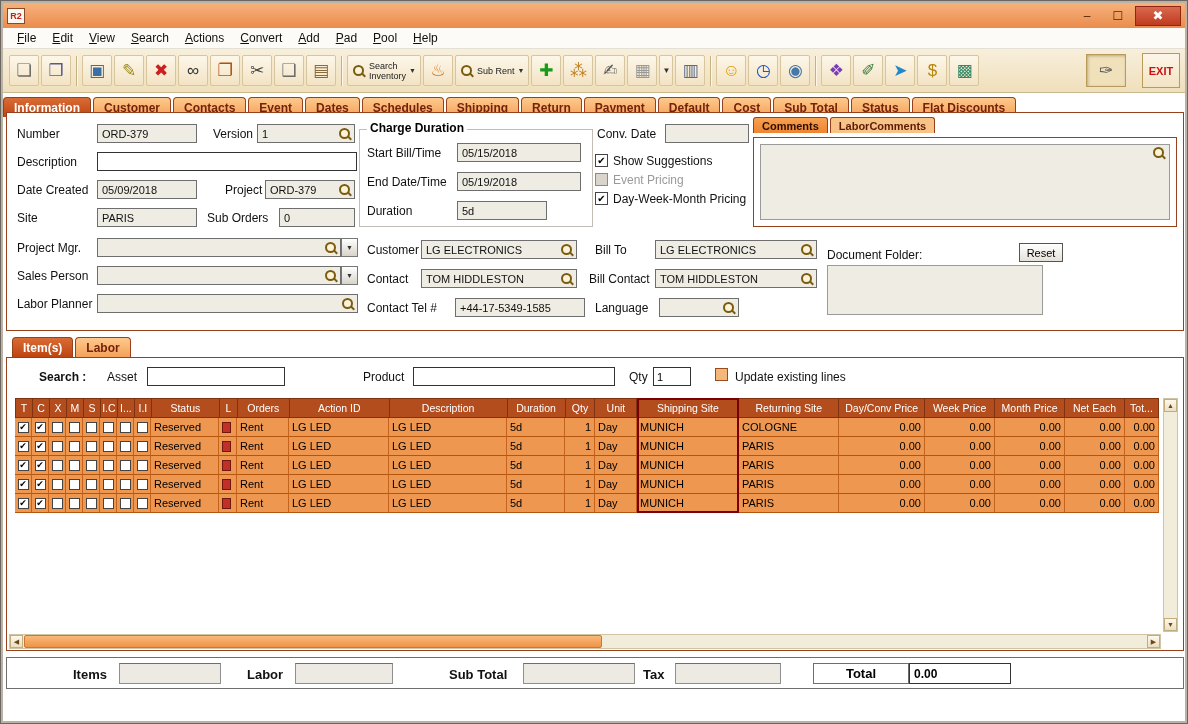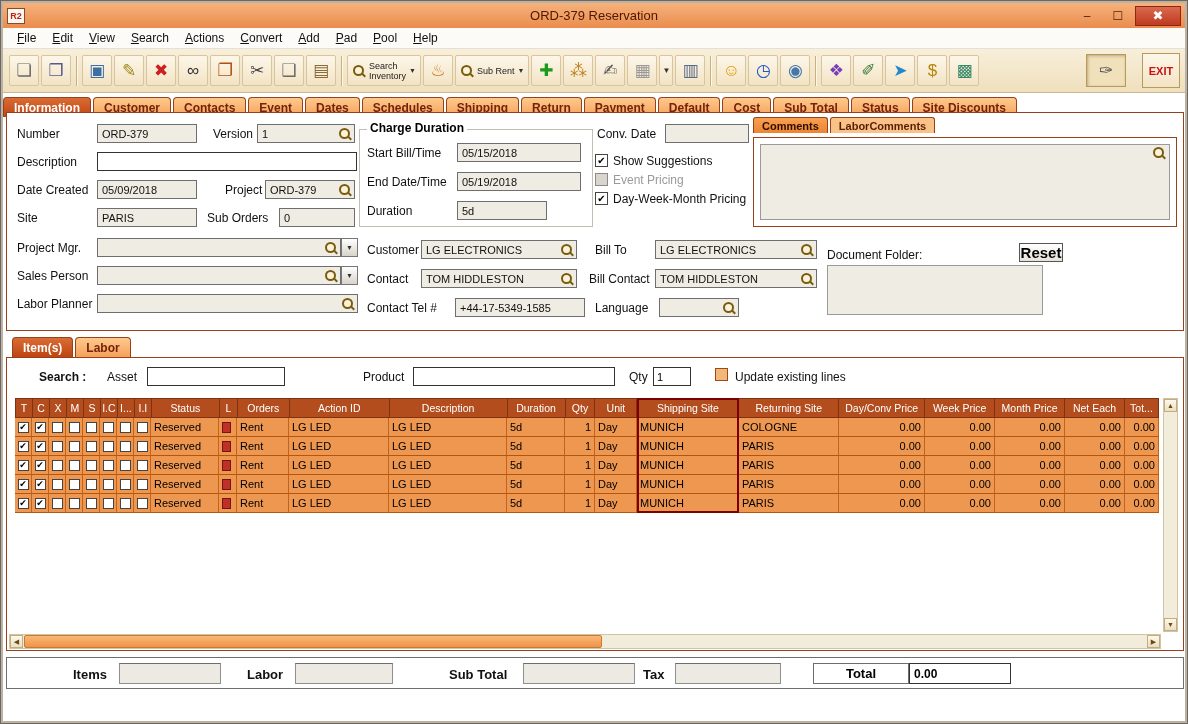--- a/index.html
+++ b/index.html
@@ -69,21 +69,21 @@
   .fld { position: absolute; height: 19px; background: #efece4; border: 1px solid #6e6e6e; font-size: 11px;
          display: flex; align-items: center; padding: 0 4px; color: #111; white-space: nowrap; overflow: hidden; }
   .fld.white { background: #fff; border-color: #333; }
   .fld.withmag { padding-right: 17px; }
   .dd { position: absolute; width: 17px; height: 19px; background: linear-gradient(#fefefe, #d8d4ca);
         border: 1px solid #777; display: flex; align-items: center; justify-content: center;
         font-size: 7px; color: #333; }
   .groupbox { position: absolute; border: 1px solid #c2beb4; }
   .grouptitle { position: absolute; font-size: 12px; font-weight: bold; background: #fff; padding: 0 3px; }
   .btn { position: absolute; background: linear-gradient(#ffffff, #e6e2da); border: 1px solid #555;
-         font-size: 15px; display: flex; align-items: center; justify-content: center; font-weight: bold; }
+         font-size: 11px; display: flex; align-items: center; justify-content: center; }
   .cb { display: inline-flex; width: 13px; height: 13px; background: #fff; border: 1px solid #444;
         font-size: 10px; line-height: 11px; align-items: center; justify-content: center; color: #000; }
   .cb.dis { background: #d9d5cc; border-color: #8a8a8a; color: #777; }
   .cb.sm { width: 11px; height: 11px; font-size: 9px; }
   .cb.tan { background: #f2b879; border-color: #9c4a1a; }
   .opt-row { display: flex; align-items: center; gap: 5px; height: 19px; }
   .opt-lbl { font-size: 12px; color: #111; white-space: nowrap; }
   .opt-lbl.dim { color: #9a9a9a; }
 
   
@@ -121,21 +121,20 @@
   .total-box { position: absolute; top: 5px; height: 21px; border: 1px solid #6e6e6e; display: flex;
                align-items: center; justify-content: center; font-size: 13px; font-weight: bold; }
 </style>
 </head>
 <body>
 
 <div class="window">
 
   <div class="titlebar">
     <div class="app-icon">R2</div>
-    <div class="title">ORD-379 Reservation</div>
     <div class="win-controls">
       <div class="win-btn">–</div>
       <div class="win-btn">☐</div>
       <div class="win-close">✖</div>
     </div>
   </div>
 
   <div class="menubar">
       <span class="menu-item"><u>F</u>ile</span>
       <span class="menu-item"><u>E</u>dit</span>
@@ -259,21 +258,21 @@
       <div class="tab">Event</div>
       <div class="tab">Dates</div>
       <div class="tab">Schedules</div>
       <div class="tab">Shipping</div>
       <div class="tab">Return</div>
       <div class="tab">Payment</div>
       <div class="tab">Default</div>
       <div class="tab">Cost</div>
       <div class="tab">Sub Total</div>
       <div class="tab">Status</div>
-      <div class="tab">Site Discounts</div>
+      <div class="tab">Flat Discounts</div>
     </div>
 
   <div class="panel" style="top:111px;height:219px;">
 
     <span class="lbl" style="left:10px;top:14px">Number</span>
     <div class="fld" style="left:90px;top:11px;width:100px">ORD-379</div>
 
     <span class="lbl" style="left:206px;top:14px">Version</span>
     <div class="fld withmag" style="left:250px;top:11px;width:98px">
       <span>1</span>

